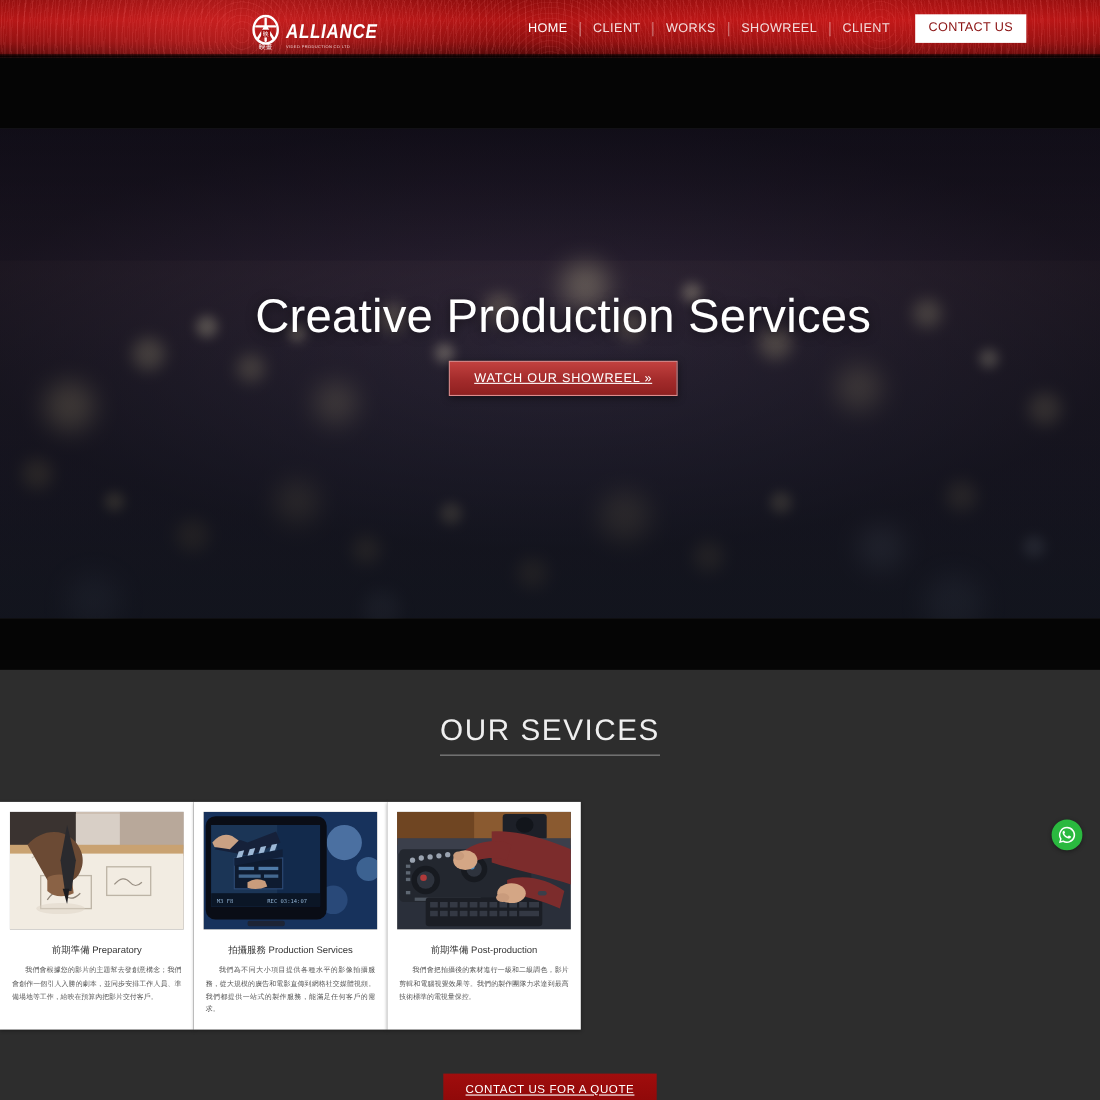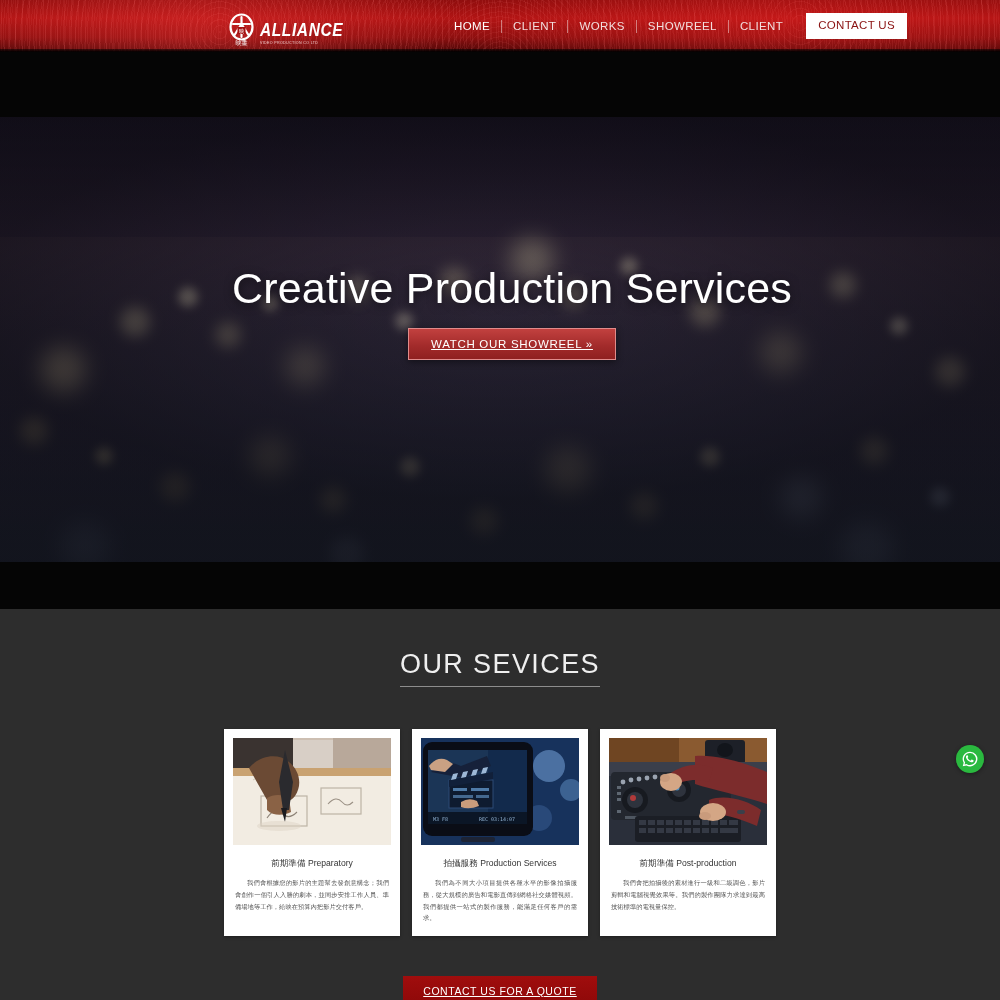--- a/index.html
+++ b/index.html
@@ -46,21 +46,21 @@
     font-family: "Liberation Sans", sans-serif;
     transform: scaleY(1.18);
     transform-origin: left center;
   }
   .brand-sub {
     color: #f0cdcd; font-size: 3.6px; letter-spacing: .35px;
     line-height: 1; margin-top: 5px; white-space: nowrap;
   }
 
   .nav {
-    position: absolute; left: 443px; top: 0; height: 52px;
+    position: absolute; left: 469px; top: 0; height: 52px;
     display: flex; align-items: center; gap: 0;
   }
   .nav a {
     color: #f3dede; text-decoration: none;
     font-size: 11.5px; letter-spacing: .4px;
     padding: 0 11px; line-height: 52px;
     white-space: nowrap;
   }
   .nav a.active { color: #ffffff; }
   .nav .sep { width:1px; height: 13px; background: rgba(255,255,255,.45); }
@@ -123,21 +123,21 @@
   .services { width:1000px; background:#2d2d2d; padding-top: 40px; }
   .sec-title-wrap { text-align:center; }
   .sec-title {
     display:inline-block;
     color:#efefef; font-size: 27px; font-weight:400;
     letter-spacing: 1.4px; padding-bottom: 6px;
     border-bottom: 1px solid #8d8d8d;
   }
 
   .cards {
-    display:flex; justify-content:center; gap: 12px;
+    display:flex; gap: 0;
     margin-top: 42px;
   }
   .card {
     width: 176px; background:#fff;
     padding: 9px 9px 12px 9px;
     box-shadow: 0 1px 3px rgba(0,0,0,.35);
   }
   .card-img {
     width: 158px; height: 107px;
     overflow: hidden; position: relative;

